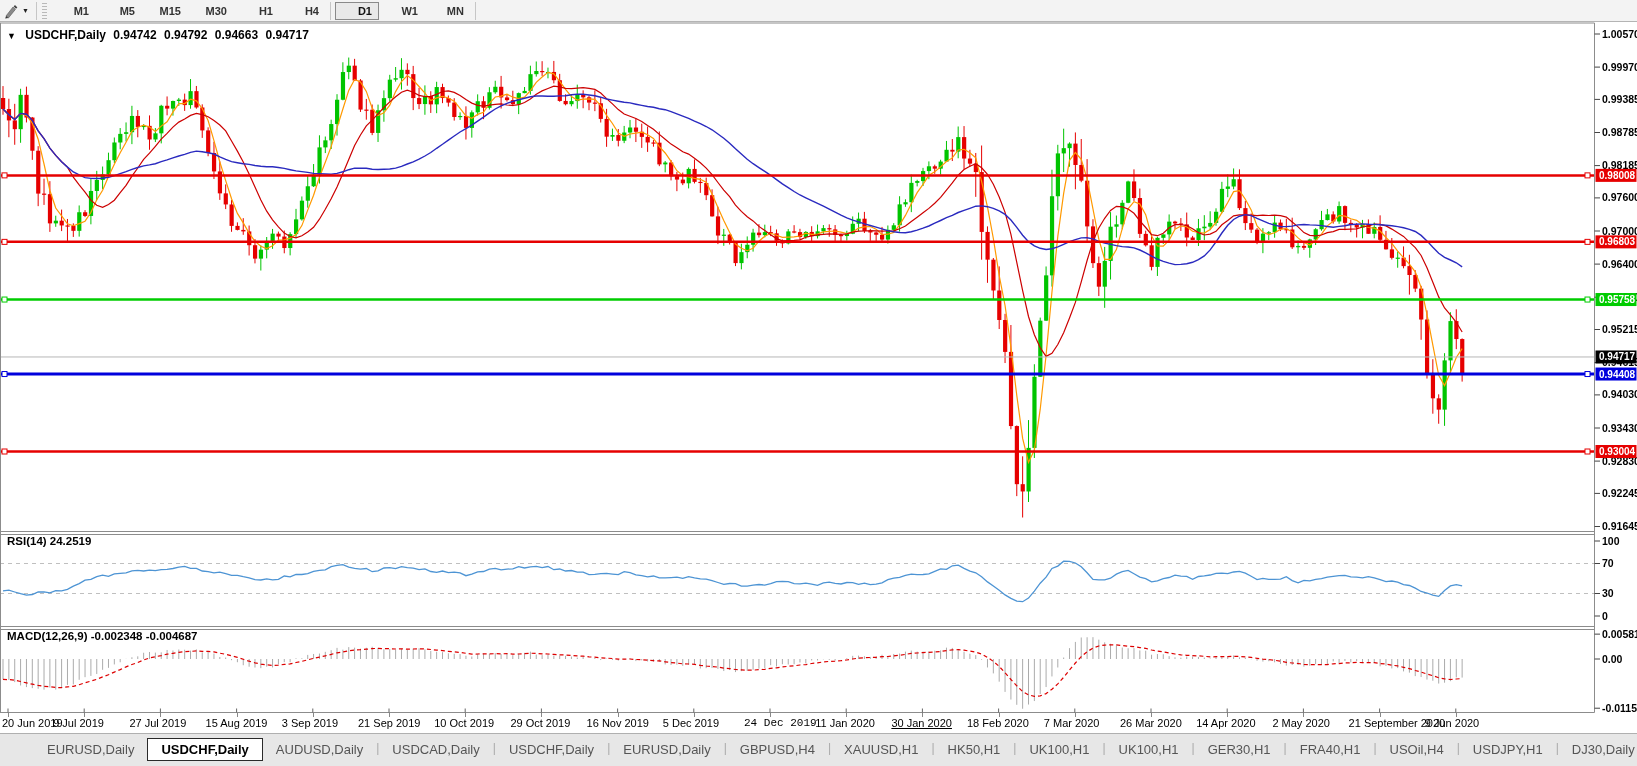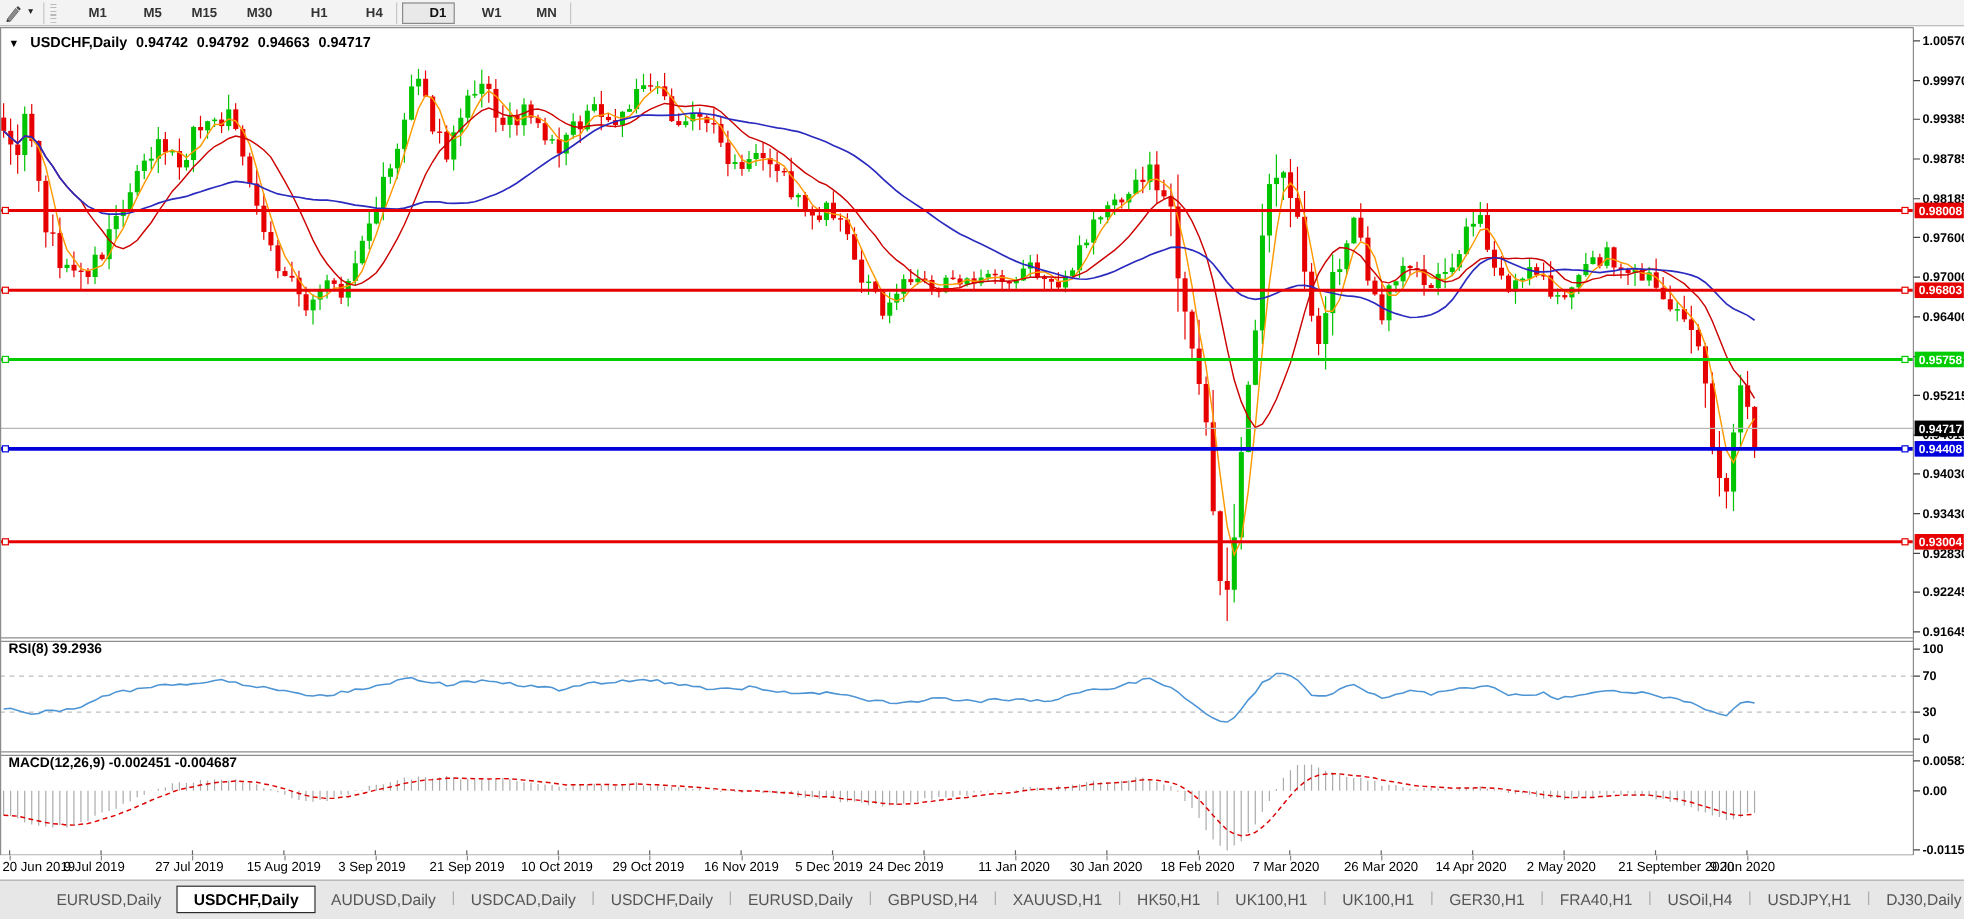--- a/index.html
+++ b/index.html
@@ -68,22 +68,22 @@
   </div>
 
   <div id="chart-title">
     <span class="caret2">▼</span>
     <span>USDCHF,Daily</span>
     <span>0.94742</span>
     <span>0.94792</span>
     <span>0.94663</span>
     <span>0.94717</span>
   </div>
-  <div id="rsi-label" class="ind-label">RSI(8) 39.2936</div>
-  <div id="macd-label" class="ind-label">MACD(12,26,9) -0.002451 -0.004687</div>
+  <div id="rsi-label" class="ind-label">RSI(14) 24.2519</div>
+  <div id="macd-label" class="ind-label">MACD(12,26,9) -0.002348 -0.004687</div>
 
   <svg id="chart-svg" width="1637" height="691">
       <rect x="0" y="0" width="1637" height="691" fill="#ffffff"></rect>
       <g>
         <line x1="3" y1="64.09152482921394" x2="3" y2="92.73290090220709" stroke="#e60000" stroke-width="1"></line>
         <rect x="1" y="76.00951837656862" width="4.2" height="11.036414565826348" fill="#e60000"></rect>
         <line x1="8.86" y1="76.73722817639359" x2="8.86" y2="115.21930112508274" stroke="#e60000" stroke-width="1"></line>
         <rect x="6.859999999999999" y="87.04593294239497" width="4.2" height="11.355814946686564" fill="#e60000"></rect>
         <line x1="14.72" y1="81.83795807964322" x2="14.72" y2="122.77918168044825" stroke="#e60000" stroke-width="1"></line>
         <rect x="12.72" y="98.40174788908153" width="4.2" height="8.777511817608328" fill="#e60000"></rect>
@@ -976,25 +976,25 @@
       <div class="dlabel" style="left: 358px;">21 Sep 2019</div>
       <div class="dtick" style="left: 465.2px;"></div>
       <div class="dlabel" style="left: 434.2px;">10 Oct 2019</div>
       <div class="dtick" style="left: 541.4px;"></div>
       <div class="dlabel" style="left: 510.4px;">29 Oct 2019</div>
       <div class="dtick" style="left: 617.6px;"></div>
       <div class="dlabel" style="left: 586.6px;">16 Nov 2019</div>
       <div class="dtick" style="left: 693.8px;"></div>
       <div class="dlabel" style="left: 662.8px;">5 Dec 2019</div>
       <div class="dtick" style="left: 770px;"></div>
-      <div class="dlabel" style="left: 724px;">24 Dec 2019</div>
+      <div class="dlabel" style="left: 744px; font-family: Liberation Mono, monospace;">24 Dec 2019</div>
       <div class="dtick" style="left: 846.2px;"></div>
       <div class="dlabel" style="left: 815.2px; text-align: right;">11 Jan 2020</div>
       <div class="dtick" style="left: 922.4px;"></div>
-      <div class="dlabel" style="left: 891.4px;">30 Jan 2020</div>
+      <div class="dlabel" style="left: 891.4px; text-decoration: underline;">30 Jan 2020</div>
       <div class="dtick" style="left: 998.6px;"></div>
       <div class="dlabel" style="left: 967px;">18 Feb 2020</div>
       <div class="dtick" style="left: 1074.8px;"></div>
       <div class="dlabel" style="left: 1043.8px;">7 Mar 2020</div>
       <div class="dtick" style="left: 1151px;"></div>
       <div class="dlabel" style="left: 1120px;">26 Mar 2020</div>
       <div class="dtick" style="left: 1227.2px;"></div>
       <div class="dlabel" style="left: 1196.2px;">14 Apr 2020</div>
       <div class="dtick" style="left: 1303.4px;"></div>
       <div class="dlabel" style="left: 1272.4px;">2 May 2020</div>

